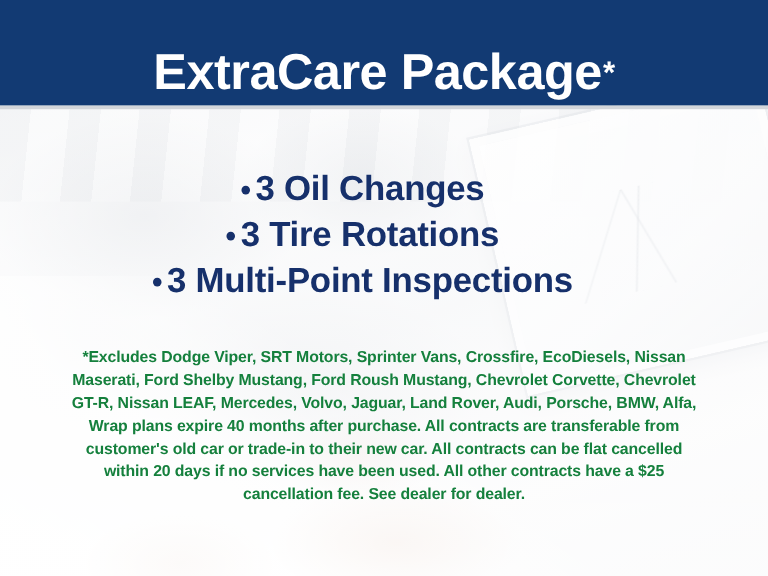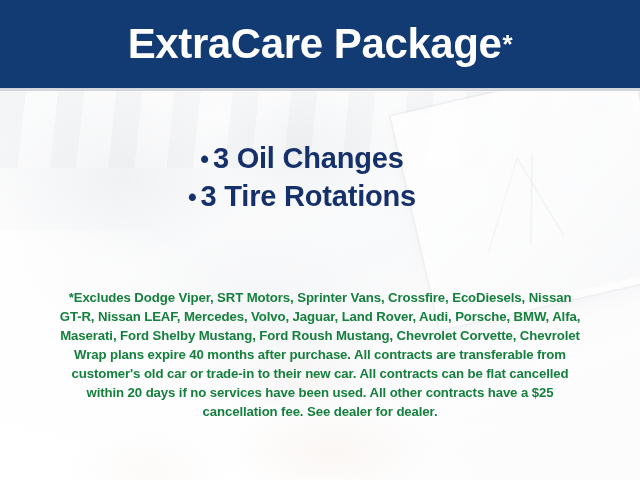--- a/index.html
+++ b/index.html
@@ -116,21 +116,21 @@
     left: 0;
     top: 88px;
     width: 640px;
     height: 3px;
     background: #d3d6da;
     z-index: 3;
   }
   .header-title {
     position: absolute;
     left: 0;
-    top: 0;
+    top: 16px;
     width: 640px;
     height: 88px;
     display: flex;
     align-items: center;
     justify-content: center;
     color: #ffffff;
     font-size: 42px;
     font-weight: bold;
     letter-spacing: -0.4px;
     white-space: nowrap;
@@ -206,25 +206,28 @@
       <span class="star">*</span>
   </div>
 
   <div class="benefits">
     <div class="benefit-line">
       <span class="dot">•</span><span>3 Oil Changes</span>
     </div>
     <div class="benefit-line">
       <span class="dot">•</span><span>3 Tire Rotations</span>
     </div>
+    <div class="benefit-line">
+      <span class="dot">•</span><span>3 Multi-Point Inspections</span>
+    </div>
   </div>
 
   <div class="disclaimer">
     <div class="dline">*Excludes Dodge Viper, SRT Motors, Sprinter Vans, Crossfire, EcoDiesels, Nissan</div>
+    <div class="dline">Maserati, Ford Shelby Mustang, Ford Roush Mustang, Chevrolet Corvette, Chevrolet</div>
     <div class="dline">GT-R, Nissan LEAF, Mercedes, Volvo, Jaguar, Land Rover, Audi, Porsche, BMW, Alfa,</div>
-    <div class="dline">Maserati, Ford Shelby Mustang, Ford Roush Mustang, Chevrolet Corvette, Chevrolet</div>
     <div class="dline">Wrap plans expire 40 months after purchase. All contracts are transferable from</div>
     <div class="dline">customer's old car or trade-in to their new car. All contracts can be flat cancelled</div>
     <div class="dline">within 20 days if no services have been used. All other contracts have a $25</div>
     <div class="dline">cancellation fee. See dealer for dealer.</div>
   </div>
 
 </div>
 
 </body></html>

